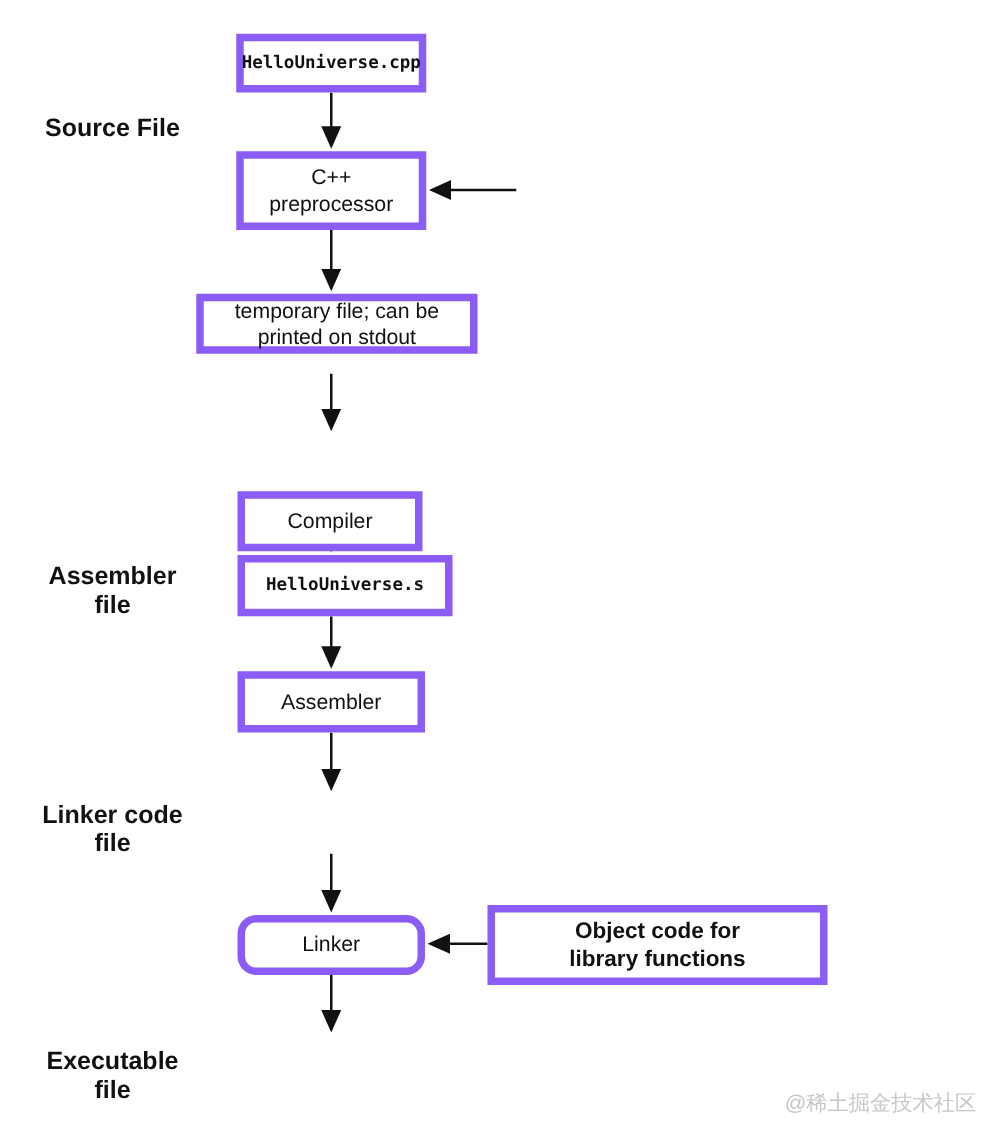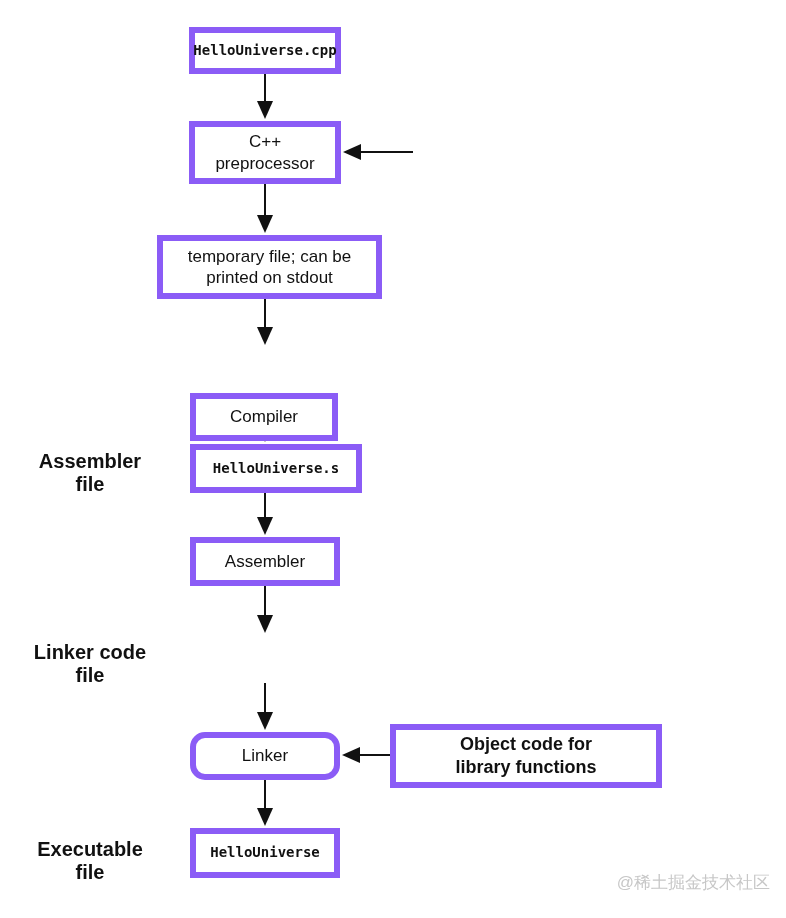--- a/index.html
+++ b/index.html
@@ -52,28 +52,28 @@
     white-space: pre-line;
     color: #111111;
   }
   .watermark {
     position: absolute;
     left: 606px;
     top: 871px;
     width: 175px;
     font-size: 17px;
     color: #c7c7c7;
-    text-align: center;
+    text-align: right;
     font-family: "Liberation Sans", sans-serif;
   }
 
   
   .pos-source-cpp   { left: 189px; top: 27px;  width: 152px; height: 47px; }
   .pos-preprocessor { left: 189px; top: 121px; width: 152px; height: 63px; }
-  .pos-temp-file    { left: 157px; top: 235px; width: 225px; height: 64px; }
+  .pos-temp-file    { left: 157px; top: 235px; width: 225px; height: 48px; }
   .pos-compiler     { left: 190px; top: 347px; width: 148px; height: 48px; margin-top: 46px; }
   .pos-assembly     { left: 190px; top: 444px; width: 172px; height: 49px; }
   .pos-assembler    { left: 190px; top: 537px; width: 150px; height: 49px; }
   .pos-object       { left: 190px; top: 635px; width: 150px; height: 48px; }
   .pos-linker       { left: 190px; top: 732px; width: 150px; height: 48px; border-radius: 15px; }
   .pos-executable   { left: 190px; top: 828px; width: 150px; height: 50px; }
   .pos-include      { left: 413px; top: 119px; width: 224px; height: 66px; }
   .pos-libobjects   { left: 390px; top: 724px; width: 272px; height: 64px; }
 
   
@@ -109,25 +109,25 @@
 
   <div class="box mono pos-source-cpp">HelloUniverse.cpp</div>
   <div class="box pos-preprocessor">C++
 preprocessor</div>
   <div class="box pos-temp-file">temporary file; can be
 printed on stdout</div>
   <div class="box pos-compiler">Compiler</div>
   <div class="box mono pos-assembly">HelloUniverse.s</div>
   <div class="box pos-assembler">Assembler</div>
   <div class="box pos-linker">Linker</div>
-  <div class="box mono pos-executable">HelloUniverse</div>
 
   <div class="box bold pos-libobjects">Object code for
 library functions</div>
 
+  <div class="stage-label pos-label-source">Source File</div>
   <div class="stage-label pos-label-assembler">Assembler
 file</div>
   <div class="stage-label pos-label-object">Linker code
 file</div>
   <div class="stage-label pos-label-executable">Executable
 file</div>
 
   <div class="watermark">@稀土掘金技术社区</div>
 
 </div>

